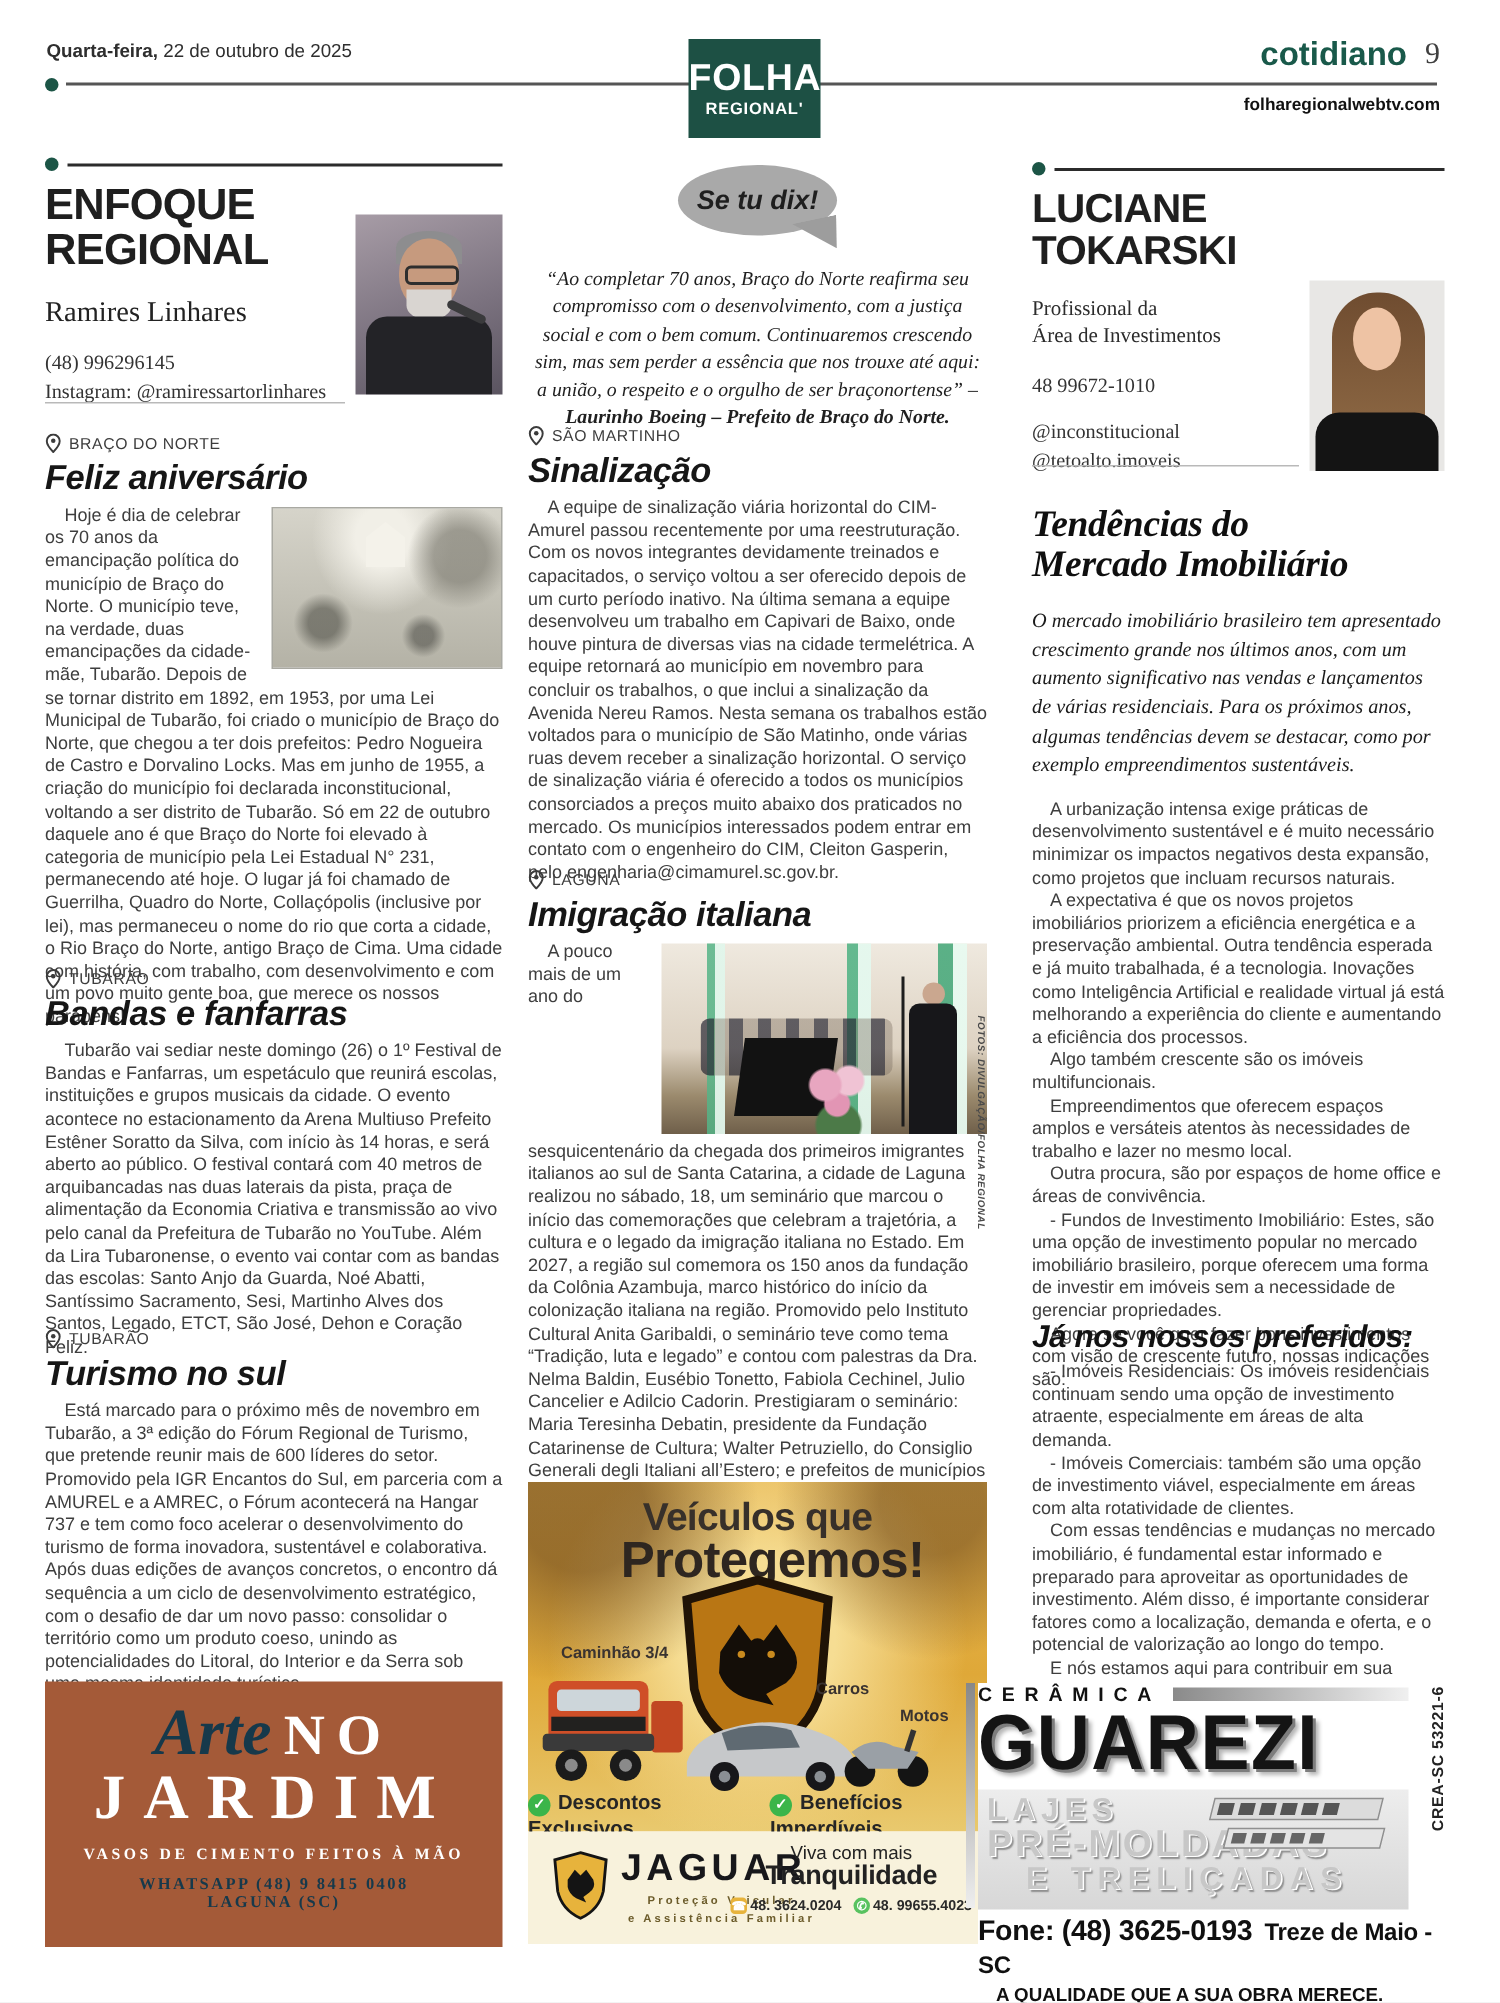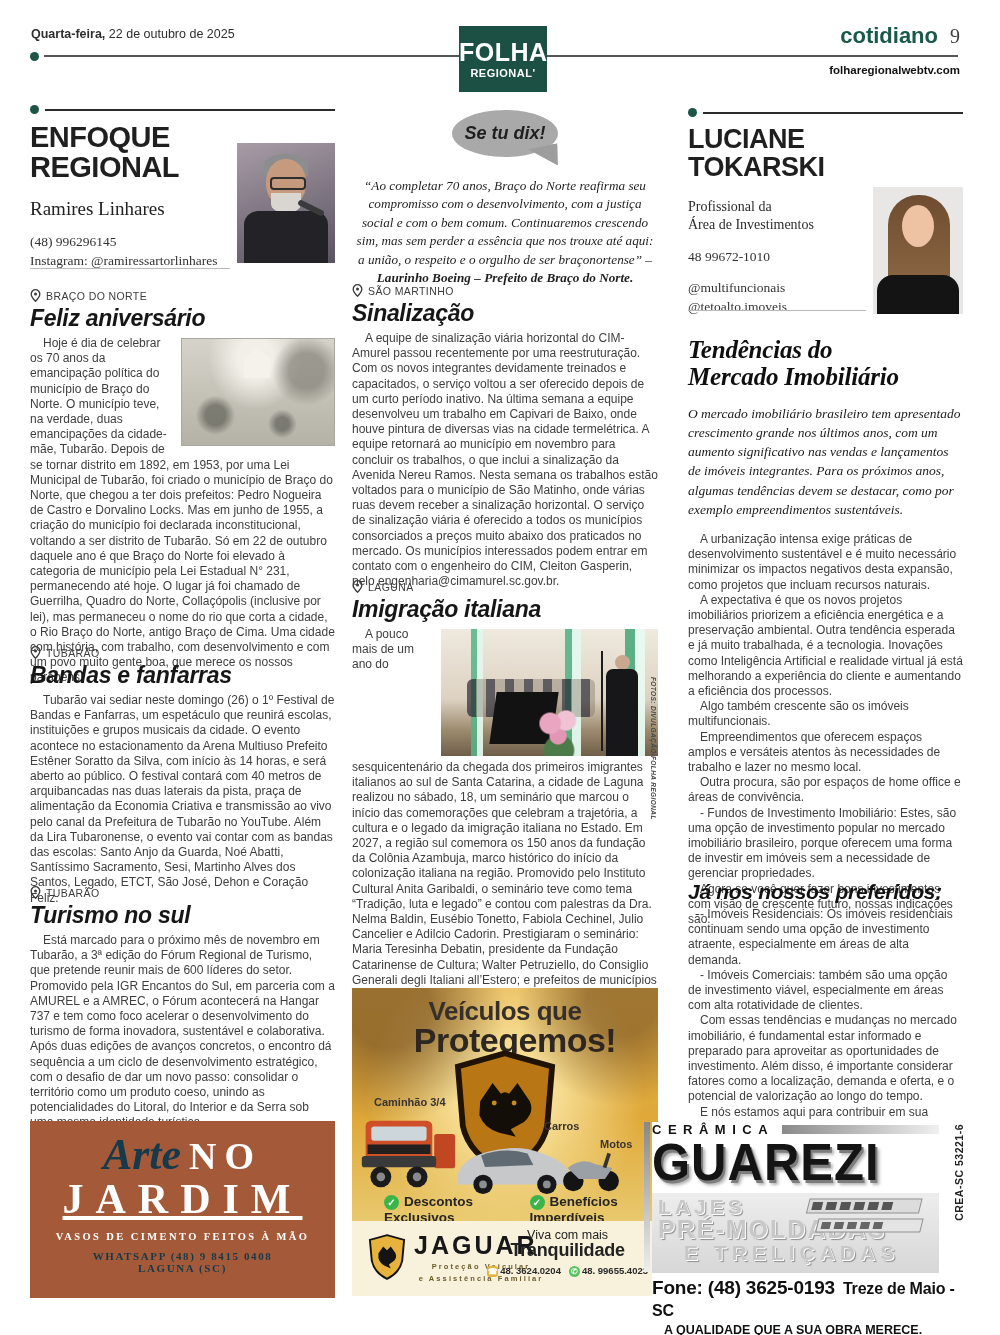--- a/index.html
+++ b/index.html
@@ -82,40 +82,40 @@
           clip-path:polygon(0 0,100% 0,86% 100%);transform:rotate(-12deg);}
   .quote{margin-top:20px;font-family:"Liberation Serif",serif;font-style:italic;font-size:13.2px;
          line-height:1.4;color:#1f1f1f;text-align:center;}
   .quote-author{font-weight:700;}
   
   .ad-arte{position:absolute;left:30px;top:1121px;width:305px;height:177px;background:#a45a38;color:#fff;
            text-align:center;overflow:hidden;}
   .aa-l1{margin-top:12px;font-family:"Liberation Serif",serif;font-size:44px;line-height:1;}
   .aa-arte{font-style:italic;font-weight:700;color:#16394b;}
   .aa-no{font-weight:700;letter-spacing:8px;font-size:38px;margin-left:8px;}
-  .aa-l2{font-family:"Liberation Serif",serif;font-weight:700;font-size:42px;letter-spacing:12px;line-height:1.05;text-decoration:underline;}
+  .aa-l2{font-family:"Liberation Serif",serif;font-weight:700;font-size:42px;letter-spacing:12px;line-height:1.05;}
   .aa-tag{font-size:10.5px;font-weight:700;letter-spacing:2.4px;margin-top:10px;font-family:"Liberation Serif",serif;}
   .aa-wa{font-size:11px;font-weight:800;letter-spacing:1.6px;color:#16394b;margin-top:8px;font-family:"Liberation Serif",serif;}
   .aa-city{font-size:11px;font-weight:800;letter-spacing:1.6px;color:#16394b;font-family:"Liberation Serif",serif;}
   
   .ad-jag{position:absolute;left:352px;top:988px;width:306px;height:308px;overflow:hidden;}
   .jag-top{position:relative;height:233px;
      background:radial-gradient(circle at 12% 8%,rgba(90,55,20,.55) 0 12%,transparent 34%),
                 radial-gradient(circle at 88% 6%,rgba(90,55,20,.5) 0 10%,transparent 30%),
                 radial-gradient(circle at 50% 45%,#f6dd93 0 26%,transparent 70%),
                 linear-gradient(180deg,#e7b753,#dfa838 55%,#e9c96e);}
   .jag-h1{position:absolute;top:8px;left:0;right:0;text-align:center;font-size:26px;font-weight:800;color:#37302a;letter-spacing:-.5px;}
   .jag-h2{position:absolute;top:33px;left:0;right:0;text-align:center;font-size:34px;font-weight:800;color:#2e2620;letter-spacing:-.5px;padding-left:20px;}
   .jag-shield{position:absolute;left:50%;top:62px;transform:translateX(-50%);}
   .vlabel{position:absolute;font-size:11px;font-weight:800;color:#3a3330;}
   .truck{position:absolute;left:6px;top:128px;}
   .car{position:absolute;left:98px;top:150px;}
   .moto{position:absolute;left:206px;top:152px;}
   .benefits{position:absolute;left:0;right:0;top:206px;display:flex;justify-content:center;gap:20px;
-            font-size:13.5px;font-weight:800;color:#252525;align-items:center;padding-left:32px;}
+            font-size:13.5px;font-weight:800;color:#252525;align-items:center;}
   .chk{display:inline-flex;width:15px;height:15px;border-radius:50%;background:#3bb54a;color:#fff;font-size:10px;
        align-items:center;justify-content:center;margin-right:5px;font-weight:700;}
   .jag-bot{position:relative;height:75px;background:#f8f2dc;}
   .jag-word{position:absolute;left:62px;top:10px;font-size:25px;font-weight:900;letter-spacing:3px;color:#17171a;}
   .jag-sub{position:absolute;left:64px;top:40px;font-size:7.5px;font-weight:700;letter-spacing:2.1px;color:#6b5b2a;line-height:1.6;text-align:center;width:130px;}
   .viva{position:absolute;right:10px;top:7px;text-align:center;color:#222;}
   .viva .v1{font-size:12.5px;}
   .viva .v2{font-size:18px;font-weight:900;letter-spacing:-.2px;margin-top:-2px;}
   .phones{margin-top:4px;font-size:9.5px;font-weight:800;color:#2a2a2a;display:flex;gap:8px;align-items:center;}
   .pico{display:inline-flex;width:11px;height:11px;border-radius:3px;background:#e7b33c;color:#fff;font-size:8px;align-items:center;justify-content:center;margin-right:2px;}
@@ -364,37 +364,37 @@
     <div class="ch-name" style="font-size:27px;">
       <div>LUCIANE</div>
       <div>TOKARSKI</div>
     </div>
     <div class="ch-role">
       <div>Profissional da</div>
       <div>Área de Investimentos</div>
     </div>
     <div class="ch-contact">
       <div>48 99672-1010</div>
-      <div style="margin-top:12px;">@multifuncionais</div>
+      <div style="margin-top:12px;">@inconstitucional</div>
       <div>@tetoalto.imoveis</div>
     </div>
     <div class="ph-luc">
       <div class="luc-hair"></div>
         <div class="luc-face"></div>
         <div class="luc-top"></div>
     </div>
     <div class="ch-underline" style="top:202px;width:178px;"></div>
   </div>
 
   <div class="tend">
     <div class="tend-title">
       <div>Tendências do</div>
       <div>Mercado Imobiliário</div>
     </div>
-    <div class="tend-lead">O mercado imobiliário brasileiro tem apresentado crescimento grande nos últimos anos, com um aumento significativo nas vendas e lançamentos de imóveis integrantes. Para os próximos anos, algumas tendências devem se destacar, como por exemplo empreendimentos sustentáveis.</div>
+    <div class="tend-lead">O mercado imobiliário brasileiro tem apresentado crescimento grande nos últimos anos, com um aumento significativo nas vendas e lançamentos de várias residenciais. Para os próximos anos, algumas tendências devem se destacar, como por exemplo empreendimentos sustentáveis.</div>
     <div class="tend-body">
       <p>A urbanização intensa exige práticas de desenvolvimento sustentável e é muito necessário minimizar os impactos negativos desta expansão, como projetos que incluam recursos naturais.</p>
       <p>A expectativa é que os novos projetos imobiliários priorizem a eficiência energética e a preservação ambiental. Outra tendência esperada e já muito trabalhada, é a tecnologia. Inovações como Inteligência Artificial e realidade virtual já está melhorando a experiência do cliente e aumentando a eficiência dos processos.</p>
       <p>Algo também crescente são os imóveis multifuncionais.</p>
       <p>Empreendimentos que oferecem espaços amplos e versáteis atentos às necessidades de trabalho e lazer no mesmo local.</p>
       <p>Outra procura, são por espaços de home office e áreas de convivência.</p>
       <p>- Fundos de Investimento Imobiliário: Estes, são uma opção de investimento popular no mercado imobiliário brasileiro, porque oferecem uma forma de investir em imóveis sem a necessidade de gerenciar propriedades.</p>
       <p>Agora se você quer fazer bons investimentos com visão de crescente futuro, nossas indicações são:</p>
     </div>
   </div>

